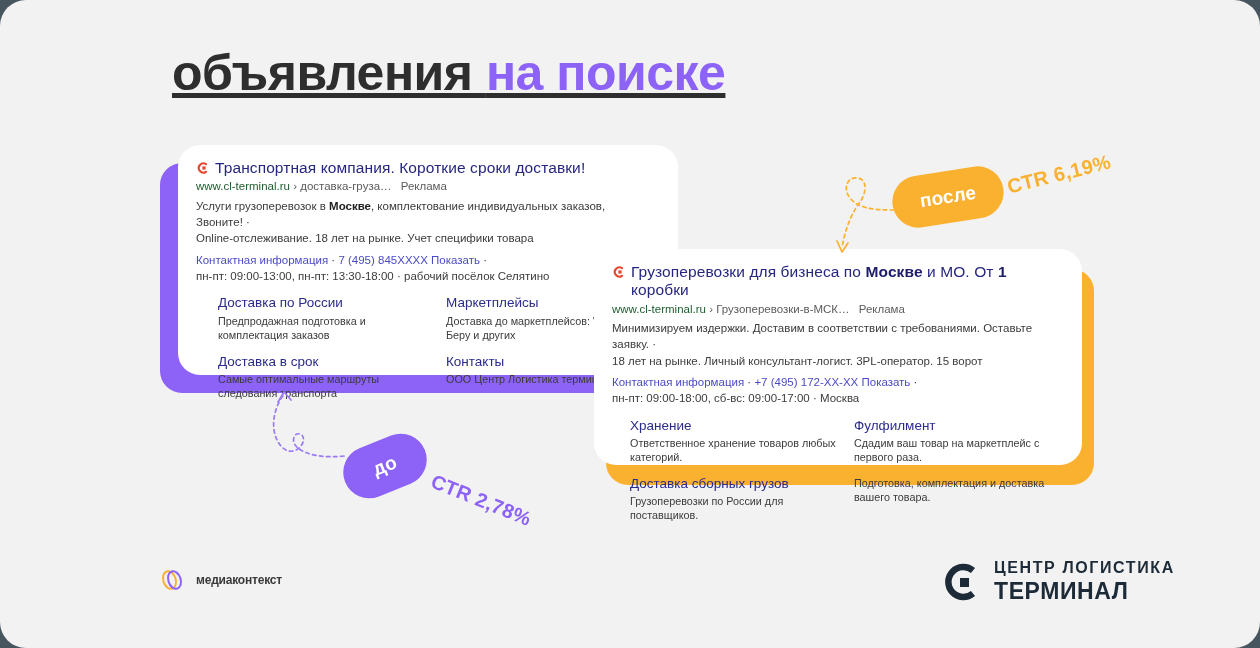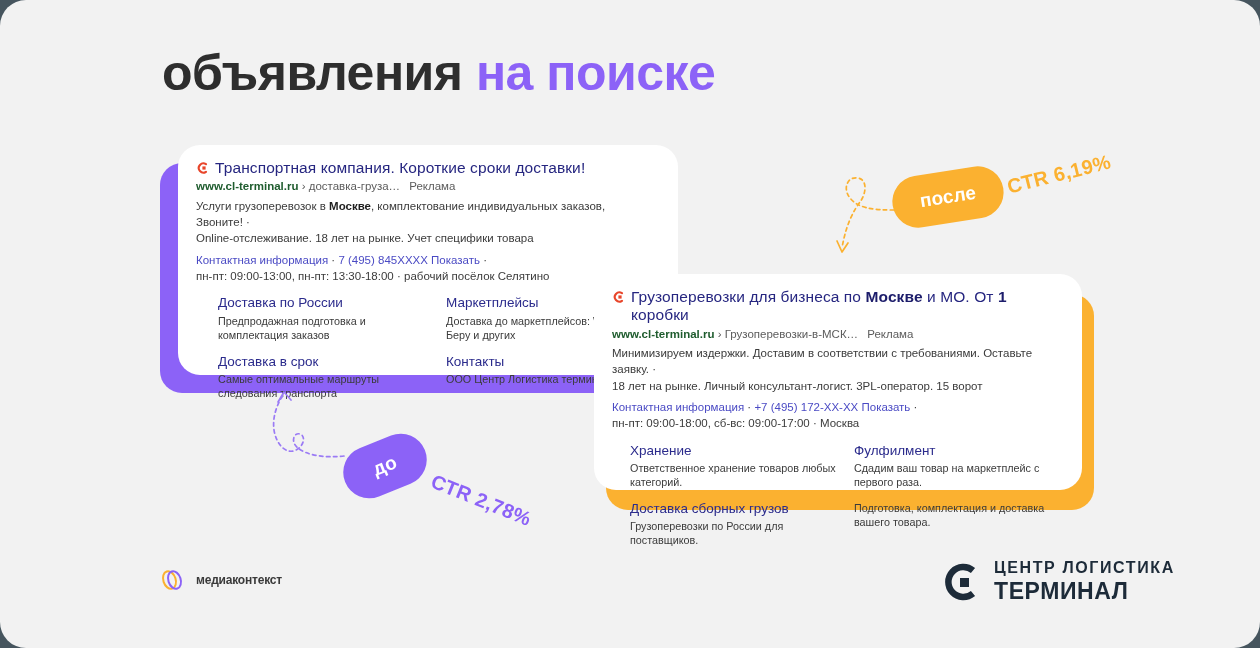--- a/index.html
+++ b/index.html
@@ -18,27 +18,28 @@
     width: 1260px;
     height: 648px;
     background: #f2f2f2;
     border-radius: 26px;
     overflow: hidden;
   }
 
   
   #title {
     position: absolute;
-    left: 162px;
+    left: 172px;
     top: 44px;
     font-size: 50px;
     font-weight: bold;
     letter-spacing: -0.5px;
     color: #2e2e2e;
     white-space: nowrap;
+    text-decoration: underline;
   }
   #title .accent { color: #8c62f7; }
 
   
   .card-wrap { position: absolute; }
 
   .card-back {
     position: absolute;
     border-radius: 22px;
   }
@@ -48,21 +49,21 @@
     border-radius: 22px;
     box-sizing: border-box;
   }
 
   
   #card1-wrap { left: 160px; top: 145px; width: 520px; height: 250px; }
   #card1-back { left: 0; top: 18px; width: 500px; height: 230px; background: #8c62f7; }
   #card1-white { left: 18px; top: 0; width: 500px; height: 230px; padding: 14px 18px 14px 18px; }
 
   
-  #card2-wrap { left: 594px; top: 274px; width: 500px; height: 236px; }
+  #card2-wrap { left: 594px; top: 249px; width: 500px; height: 236px; }
   #card2-back { left: 12px; top: 20px; width: 488px; height: 216px; background: #fbb130; }
   #card2-white { left: 0; top: 0; width: 488px; height: 216px; padding: 14px 18px 14px 18px; }
 
   
   .ad { position: relative; }
   .ad-head { display: flex; align-items: flex-start; gap: 7px; }
   .favicon {
     flex: 0 0 auto;
     width: 12px; height: 14px;
     margin-top: 3px;
@@ -76,21 +77,21 @@
     letter-spacing: 0.1px;
   }
   .ad-title b { font-weight: bold; color: #1d1d6b; }
 
   .ad-url {
     margin-top: 2px;
     font-size: 11.5px;
     line-height: 1.35;
     color: #6a6a6a;
   }
-  .ad-url .dom { color: #1f5c2e; font-weight: bold; margin-top: 9px; }
+  .ad-url .dom { color: #1f5c2e; font-weight: normal; margin-top: 9px; }
   .ad-url .path { color: #5c5c5c; }
   .ad-url .promo { color: #5c5c5c; margin-left: 6px; }
 
   .ad-desc {
     margin-top: 3px;
     font-size: 11.5px;
     line-height: 1.42;
     color: #3b3b3b;
     max-width: 452px;
   }

